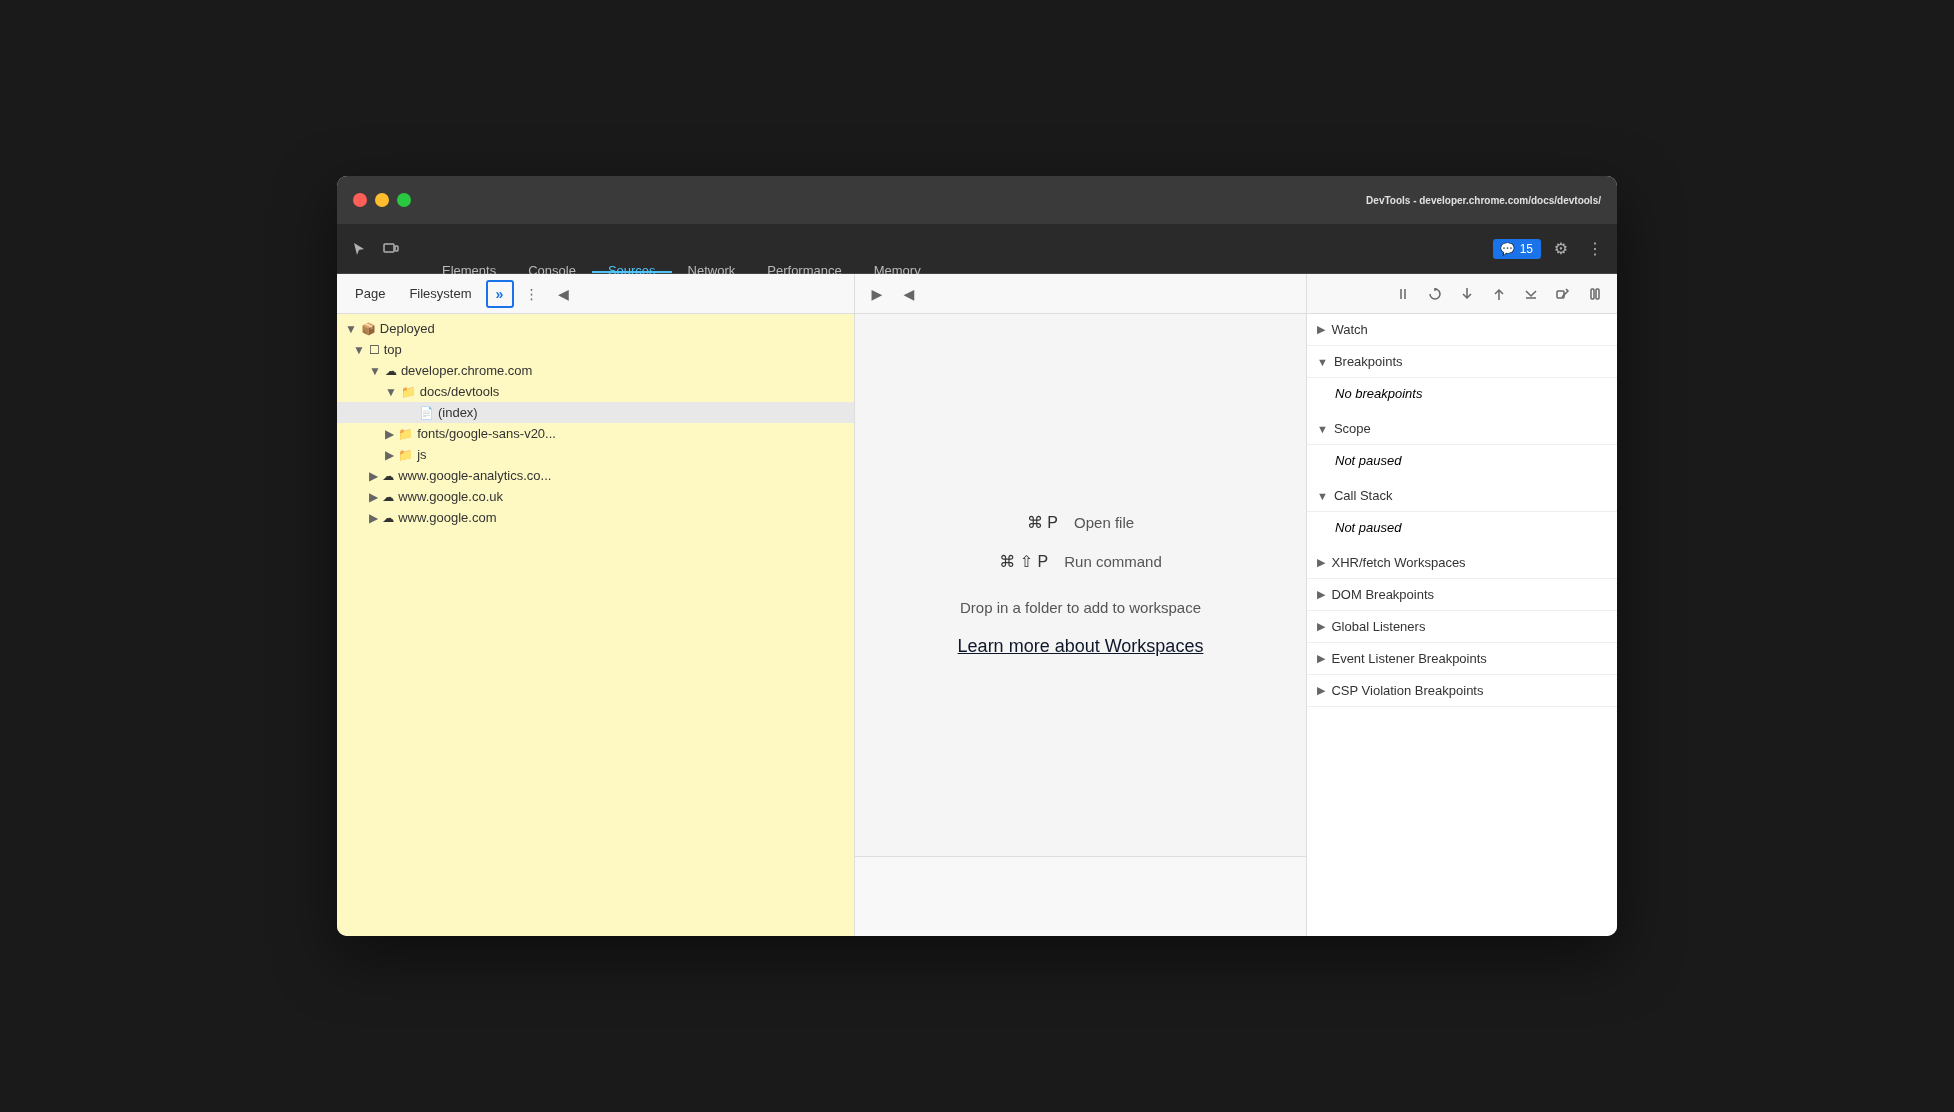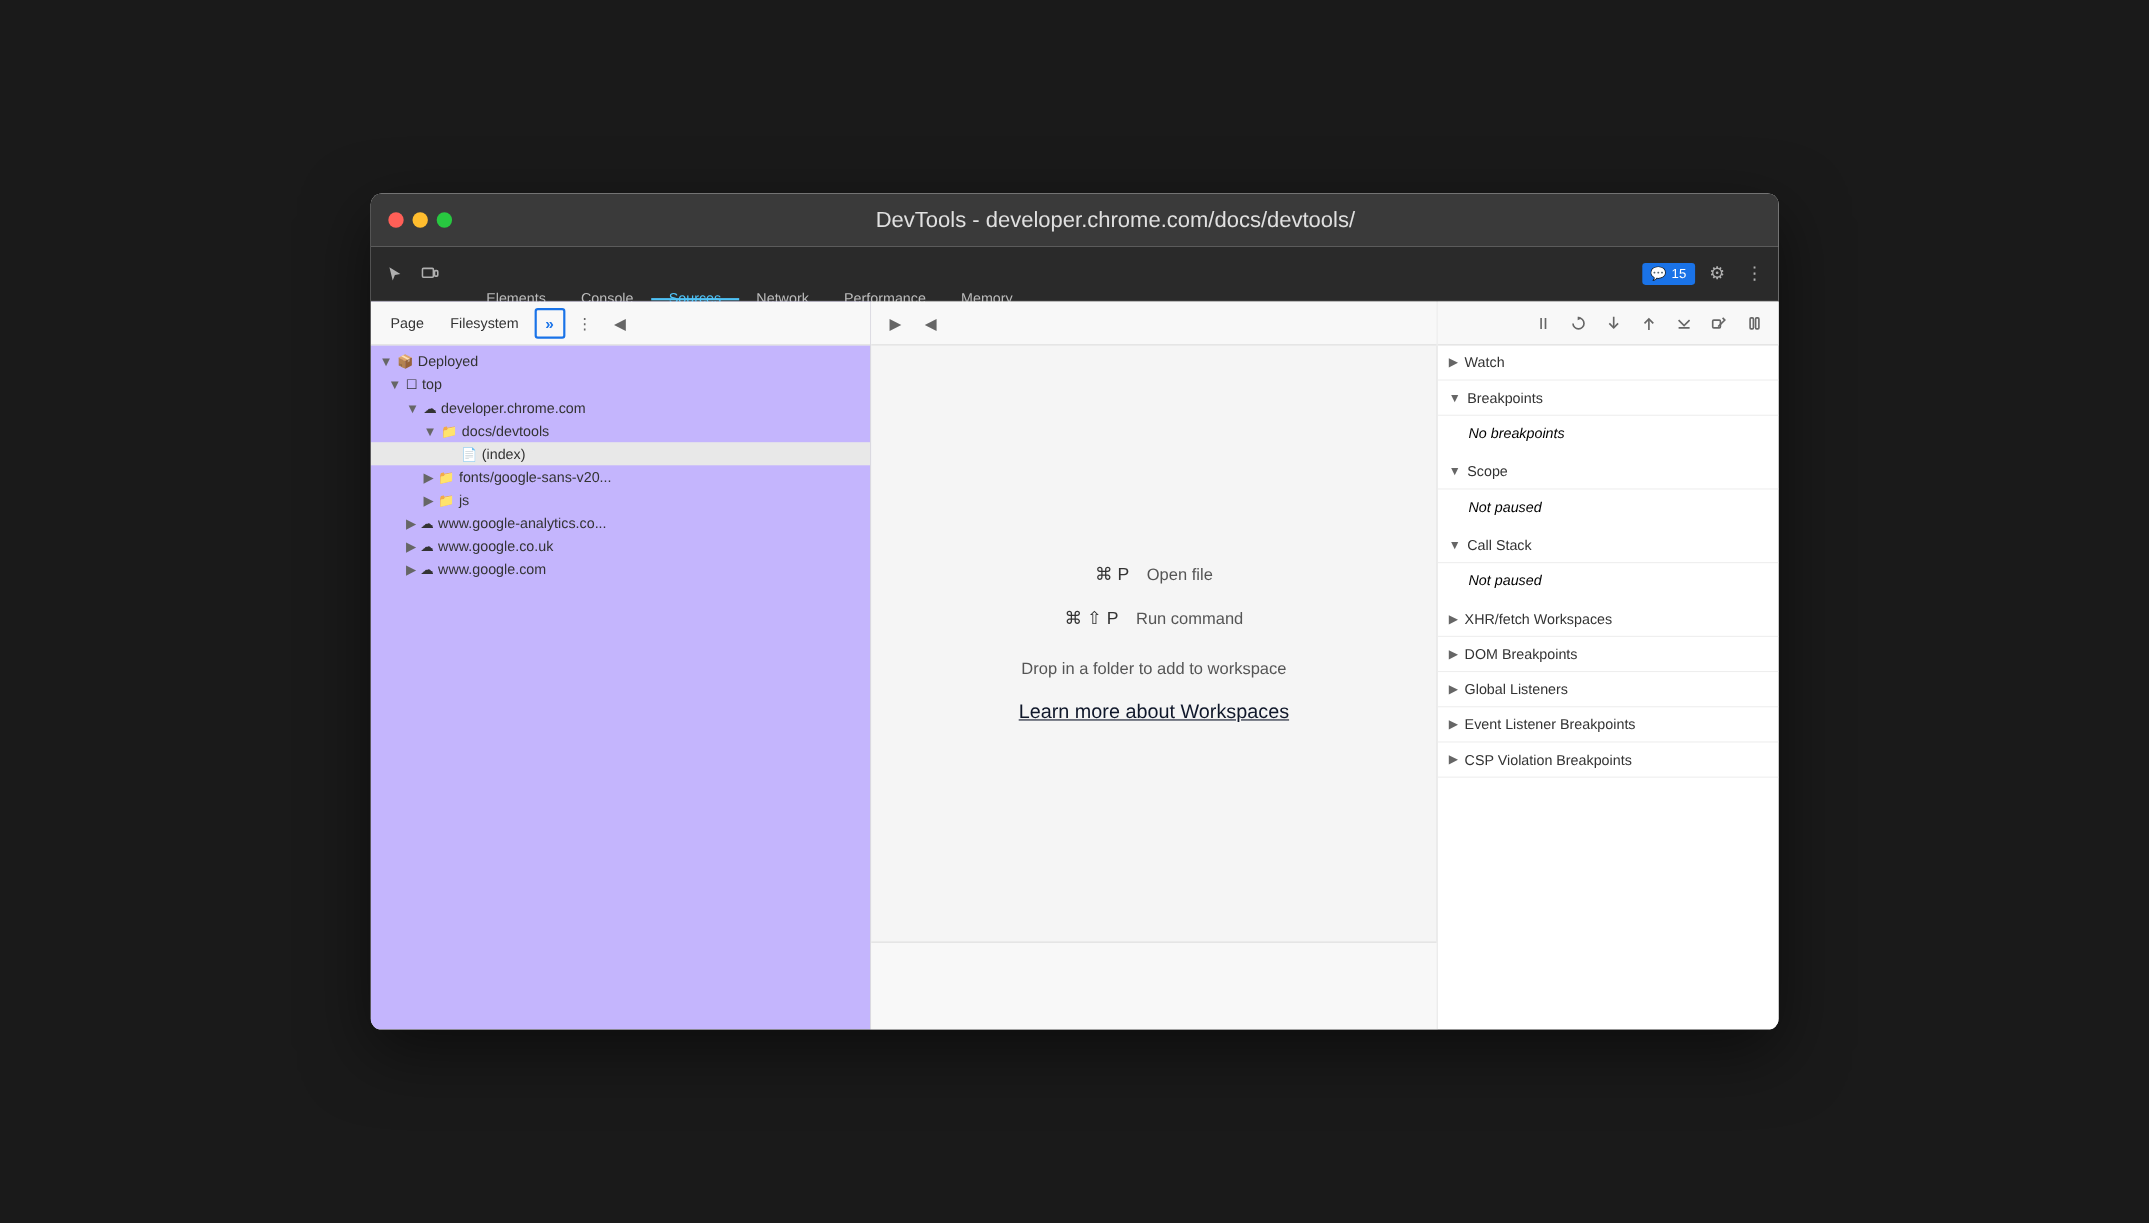--- a/index.html
+++ b/index.html
@@ -39,24 +39,24 @@
     .traffic-light {
       width: 14px;
       height: 14px;
       border-radius: 50%;
     }
     .tl-red { background: #ff5f57; }
     .tl-yellow { background: #ffbd2e; }
     .tl-green { background: #28c840; }
     .titlebar-title {
       flex: 1;
-      text-align: center;
+      text-align: right;
       color: #e0e0e0;
-      font-size: 20px;
-      font-weight: 400;
+      font-size: 10px;
+      font-weight: 700;
     }
     
     .toolbar {
       background: #2a2a2a;
       height: 50px;
       display: flex;
       align-items: stretch;
       border-bottom: 1px solid #444;
       flex-shrink: 0;
     }
@@ -131,22 +131,22 @@
       cursor: pointer;
     }
     
     .content {
       flex: 1;
       display: flex;
       overflow: hidden;
     }
     
     .left-panel {
-      width: 455px;
-      background: #c4b5fd;
+      width: 518px;
+      background: #fef9c3;
       border-right: 1px solid #ddd;
       display: flex;
       flex-direction: column;
       flex-shrink: 0;
     }
     .sources-toolbar {
       height: 40px;
       border-bottom: 1px solid #ddd;
       display: flex;
       align-items: center;

